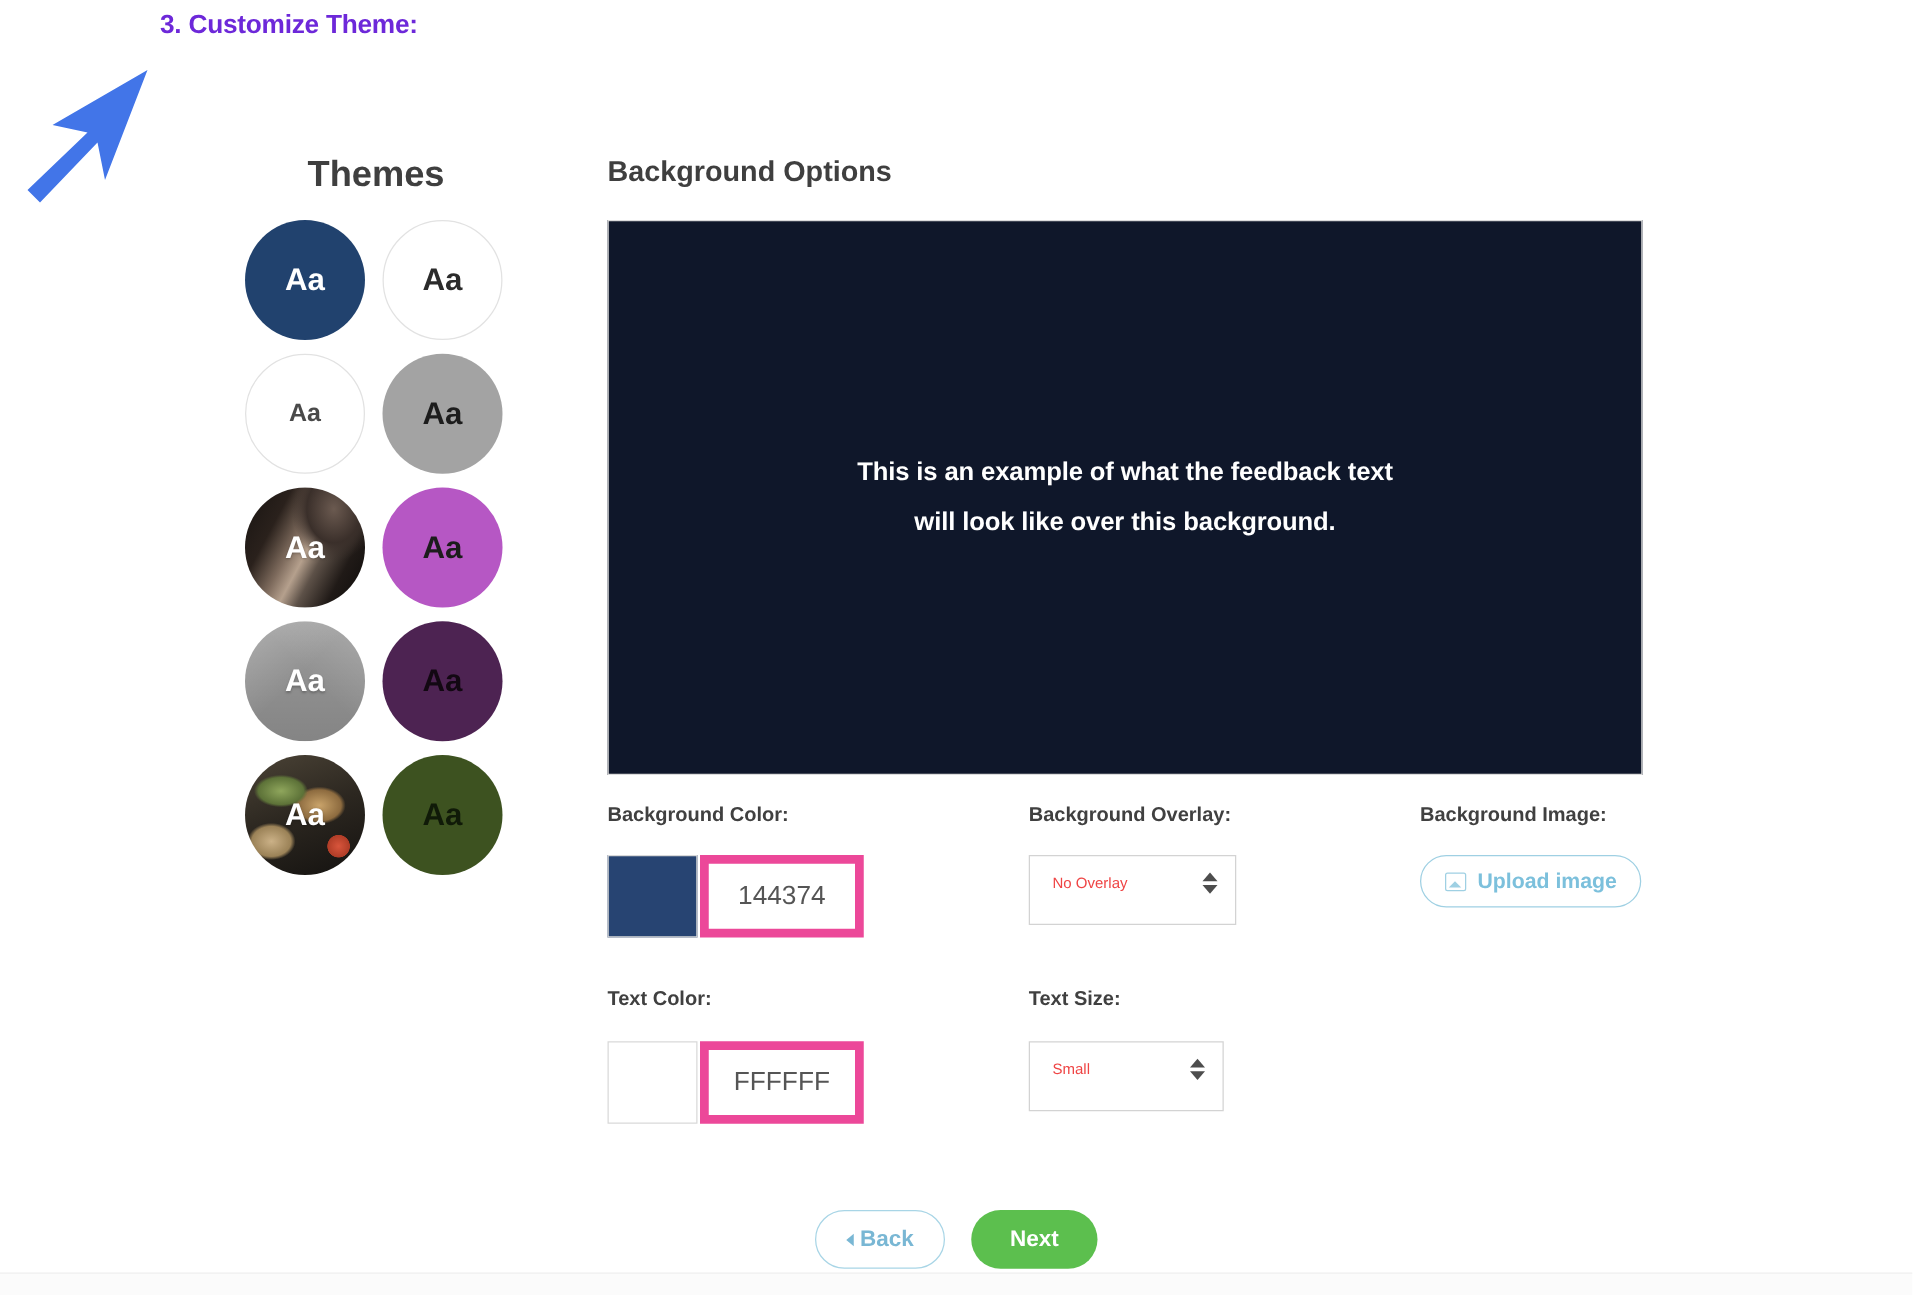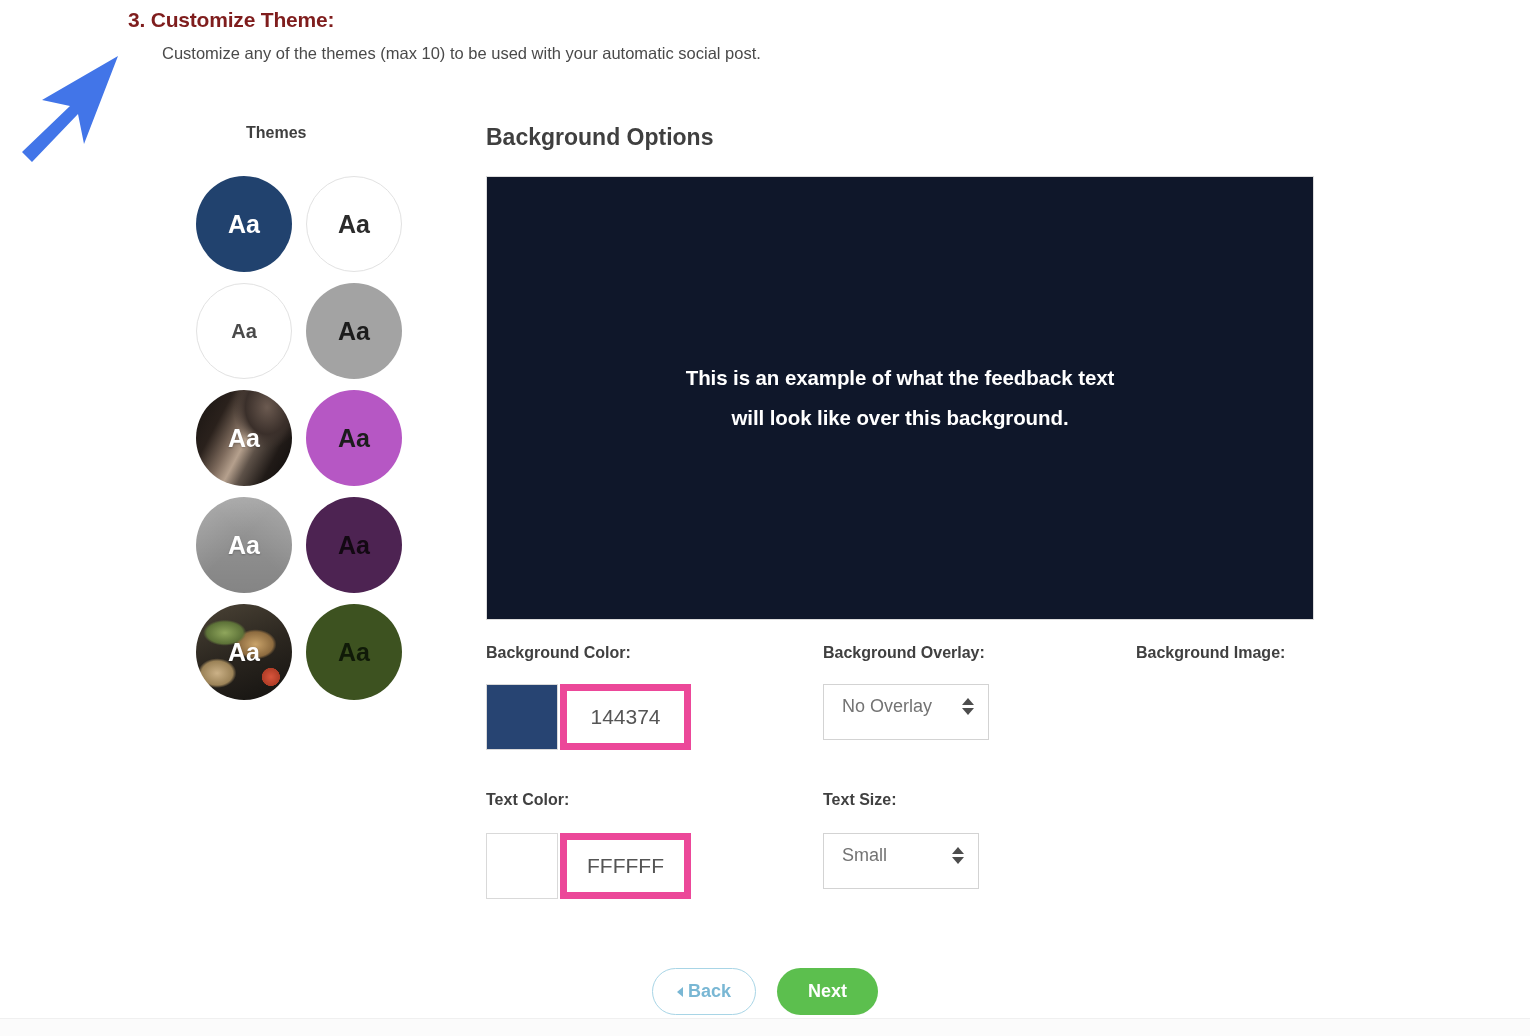--- a/index.html
+++ b/index.html
@@ -16,38 +16,38 @@
     background: #ffffff;
   }
   .page-bottom-edge {
     position: absolute; left: 0; bottom: 0; width: 1530px; height: 18px;
     background: #fbfbfb; border-top: 1px solid #f0f0f0;
   }
 
   
   .step-title {
     position: absolute; left: 128px; top: 8px;
-    font-size: 21px; font-weight: bold; color: #7f1d1d;
+    font-size: 21px; font-weight: bold; color: #6d28d9;
     letter-spacing: -0.2px;
   }
   .step-sub {
     position: absolute; left: 162px; top: 44px;
     font-size: 16.5px; color: #4a4a4a;
   }
 
   
   .cursor-arrow {
     position: absolute; left: 10px; top: 48px;
     width: 120px; height: 120px;
   }
 
   
   .themes-heading {
     position: absolute; left: 246px; top: 124px;
-    font-size: 16px; font-weight: bold; color: #3f3f3f;
+    font-size: 29px; font-weight: bold; color: #3f3f3f;
   }
   .themes-grid {
     position: absolute; left: 196px; top: 176px;
     width: 206px;
     display: grid;
     grid-template-columns: 96px 96px;
     column-gap: 14px;
     row-gap: 11px;
   }
   .theme-circle {
@@ -147,21 +147,21 @@
     font-family: "Liberation Sans", sans-serif;
     cursor: text;
   }
   .select-box {
     position: absolute;
     border: 1px solid #d3d3d3;
     background: #fff;
     height: 56px;
     display: flex; align-items: center;
     padding: 0 14px 12px 18px;
-    font-size: 18px; color: #737373;
+    font-size: 12px; color: #ef4444;
     cursor: pointer;
     justify-content: space-between;
   }
   .spinner {
     display: inline-flex; flex-direction: column;
     align-items: center; justify-content: center;
     gap: 3px; margin-left: 14px;
   }
   .spinner i {
     display: block; width: 0; height: 0;
@@ -232,21 +232,20 @@
     display: inline-flex; align-items: center;
     cursor: pointer;
   }
 </style>
 </head>
 <body>
 
 <div id="page">
 
   <div class="step-title">3. Customize Theme:</div>
-  <div class="step-sub">Customize any of the themes (max 10) to be used with your automatic social post.</div>
 
   <svg class="cursor-arrow" viewBox="0 0 120 120">
     <polygon points="108,8 32,52 60,58 12,104 22,114 68,66 74,96" fill="#4275e8"></polygon>
   </svg>
 
   <div class="themes-heading">Themes</div>
   <div class="themes-grid">
       <div class="theme-circle selected plain-aa" style="background: rgb(33, 66, 110);">
         <span class="aa" style="color: rgb(255, 255, 255);">Aa</span>
       </div>
@@ -297,20 +296,24 @@
   <div class="field-label" style="left:823px; top:644px;">Background Overlay:</div>
   <div class="select-box" style="left:823px; top:684px; width:166px;">
     <span>No Overlay</span>
     <span class="spinner">
         <i class="up"></i>
         <i class="down"></i>
       </span>
   </div>
 
   <div class="field-label" style="left:1136px; top:644px;">Background Image:</div>
+  <div class="upload-btn">
+    <span class="img-icon"></span>
+    <span>Upload image</span>
+  </div>
 
   <div class="field-label" style="left:486px; top:791px;">Text Color:</div>
   <div class="swatch-row" style="left:486px; top:833px;">
     <div class="color-swatch" id="text-swatch" style="background: rgb(255, 255, 255);"></div>
     <div class="hex-input">FFFFFF</div>
   </div>
 
   <div class="field-label" style="left:823px; top:791px;">Text Size:</div>
   <div class="select-box" style="left:823px; top:833px; width:156px;">
     <span>Small</span>

